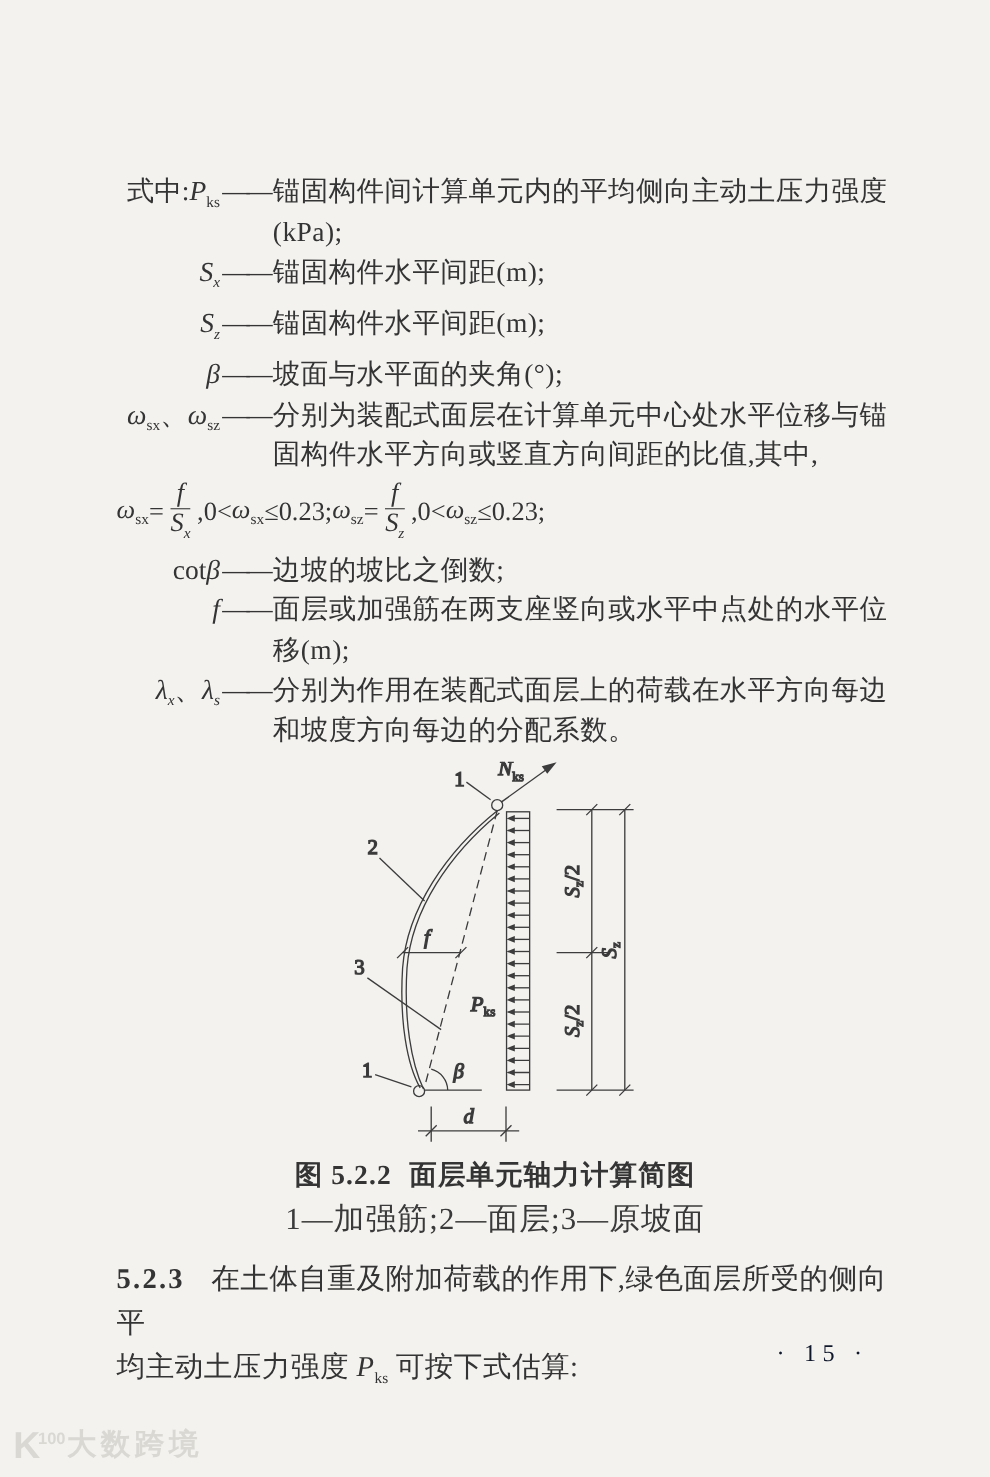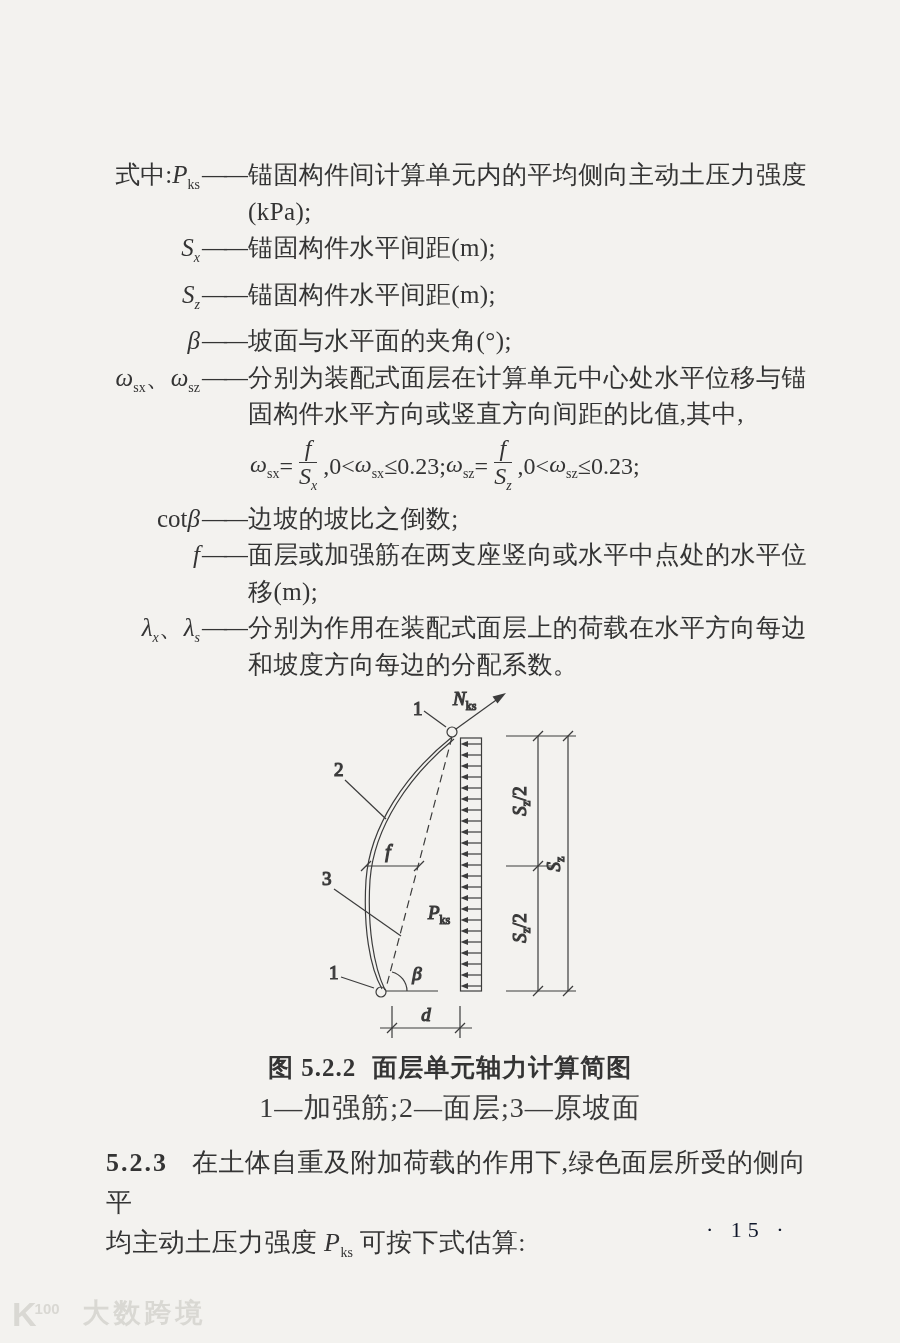--- a/index.html
+++ b/index.html
@@ -12,21 +12,21 @@
   
   .defs{position:absolute;left:106px;top:157px;width:710px;font-size:25px;letter-spacing:.4px}
   .def-row{display:flex;line-height:36.5px}
   .term{width:94px;text-align:right;white-space:nowrap;letter-spacing:0;flex:none}
   .dashcol{width:48px;flex:none;text-align:center;letter-spacing:-3px;overflow:hidden;white-space:nowrap}
   .defcol{flex:1}
   .sym{font-style:italic}
   sub{font-size:14px;letter-spacing:0}
   
   .formula-row{
-    margin-left:144px;height:68px;display:flex;align-items:center;
+    height:68px;display:flex;align-items:center;
     font-size:24px;letter-spacing:0;
   }
   .tok{white-space:nowrap}
   .frac{display:inline-flex;flex-direction:column;align-items:center;margin:0 4px}
   .fnum{border-bottom:1.5px solid #3a3a3a;padding:0 6px;line-height:27px}
   .fden{line-height:27px;padding:0 2px}
   
   .fig{position:absolute;left:320px;top:688px;width:430px;height:360px}
   .fig svg{display:block}
   .fig text{font-family:"Liberation Serif","DejaVu Serif",serif;font-size:19px;fill:#343434}
@@ -36,21 +36,21 @@
     font-size:25px;font-weight:bold;letter-spacing:1px}
   .caption .cap-no{margin-right:16px}
   .legend{position:absolute;left:97px;top:1089px;width:706px;text-align:center;
     font-size:28px;letter-spacing:1px;color:#3a3a3a}
   
   .para{position:absolute;left:106px;top:1143px;width:710px;font-size:26px;line-height:40px;letter-spacing:.4px}
   .para .num{font-weight:bold;margin-right:24px;letter-spacing:2px}
   
   .pageno{position:absolute;left:706px;top:1217px;font-size:22px;color:#0f172a;letter-spacing:6px;white-space:nowrap}
   
-  .watermark{position:absolute;left:12px;top:1294px;display:flex;align-items:flex-end;gap:23px;
+  .watermark{position:absolute;left:12px;top:1294px;display:flex;align-items:flex-end;gap:1px;
     color:#d9d8d3;font-family:"Liberation Sans","DejaVu Sans",sans-serif;font-weight:bold;user-select:none}
   .wm-logo{font-size:34px;line-height:30px;letter-spacing:-2px}
   .wm-logo sup{font-size:15px;letter-spacing:0}
   .wm-text{font-size:27px;letter-spacing:4px;line-height:32px}
 </style>
 </head>
 <body>
 
 <div class="page">
 

